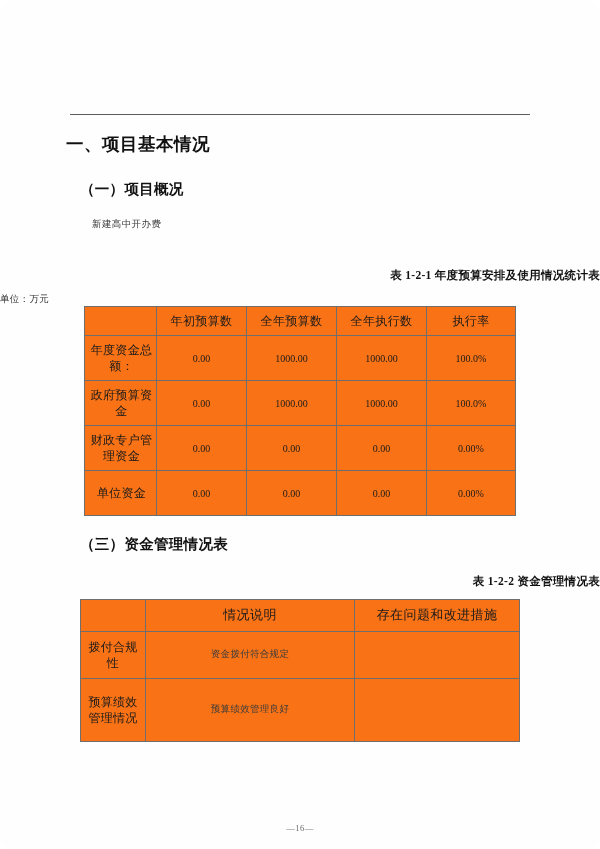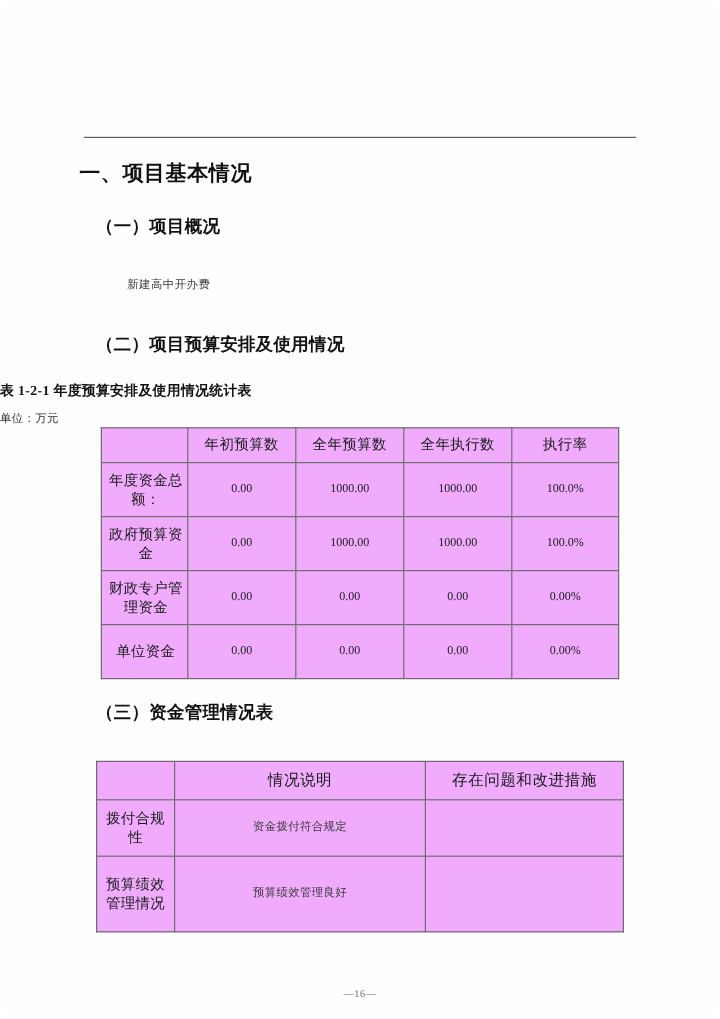--- a/index.html
+++ b/index.html
@@ -61,51 +61,51 @@
   }
 
   .gap-a { height: 22px; }
   .gap-b { height: 14px; }
   .gap-c { height: 10px; }
   .gap-d { height: 16px; }
   .gap-e { height: 18px; }
 
   p.body-text {
     font-size: 9.5px;
-    margin: 16px;
+    margin: 2px;
     padding: 0 0 0 90px;
     color: #3b3b3b;
     line-height: 1.6;
     letter-spacing: 0.4px;
   }
 
   .table-caption {
     font-size: 11.5px;
     font-weight: bold;
-    text-align: left;
+    text-align: right;
     margin: 0;
     padding: 0;
     color: #111;
     letter-spacing: 0.3px;
   }
 
   .unit-line {
     font-size: 9.5px;
     text-align: left;
     color: #2d2d2d;
     padding-right: 12px;
     margin: 0;
     letter-spacing: 0.3px;
   }
 
   table.doc-table {
     border-collapse: collapse;
     table-layout: fixed;
     margin: 0 auto;
-    background: #f0abfc;
+    background: #f97316;
   }
   table.doc-table td,
   table.doc-table th {
     border: 0.9px solid #6e6e6e;
     text-align: center;
     vertical-align: middle;
     font-weight: normal;
     padding: 2px 3px;
     color: #1a1a1a;
   }
@@ -183,21 +183,20 @@
     <div class="gap-a"></div>
 
     <h2 class="sub-title">（一）项目概况</h2>
 
     <div class="gap-b"></div>
 
     <p class="body-text">新建高中开办费</p>
 
     <div class="gap-d"></div>
 
-    <h2 class="sub-title">（二）项目预算安排及使用情况</h2>
 
     <div class="gap-e"></div>
 
     <p class="table-caption">表 1-2-1  年度预算安排及使用情况统计表</p>
 
     <div class="gap-c"></div>
 
     <p class="unit-line">单位：万元</p>
 
     <table class="doc-table" id="budget-table">
@@ -248,20 +247,21 @@
         </tr>
       </tbody>
     </table>
 
     <div class="gap-e"></div>
 
     <h2 class="sub-title">（三）资金管理情况表</h2>
 
     <div class="gap-e"></div>
 
+    <p class="table-caption">表 1-2-2  资金管理情况表</p>
 
     <div class="gap-c"></div>
 
     <table class="doc-table" id="fund-table">
       <colgroup>
         <col class="d0">
           <col class="d1">
           <col class="d2">
       </colgroup>
       <thead>

